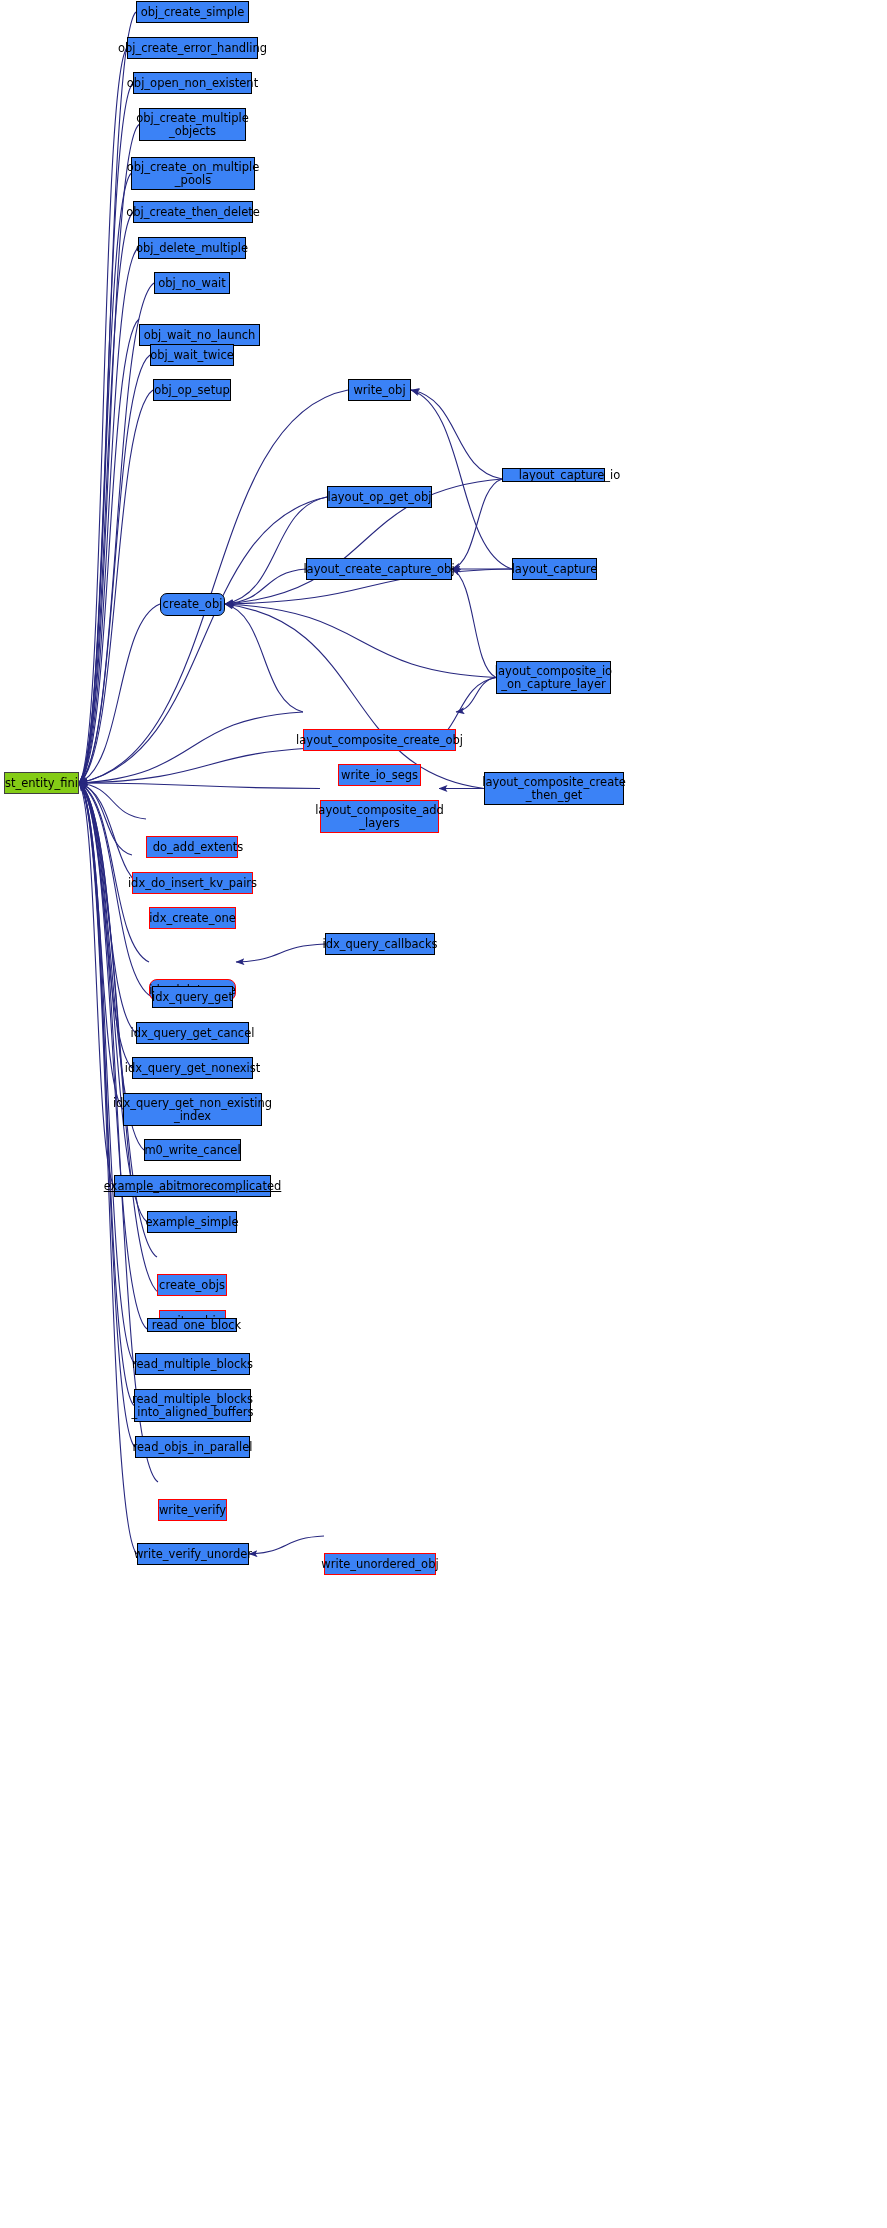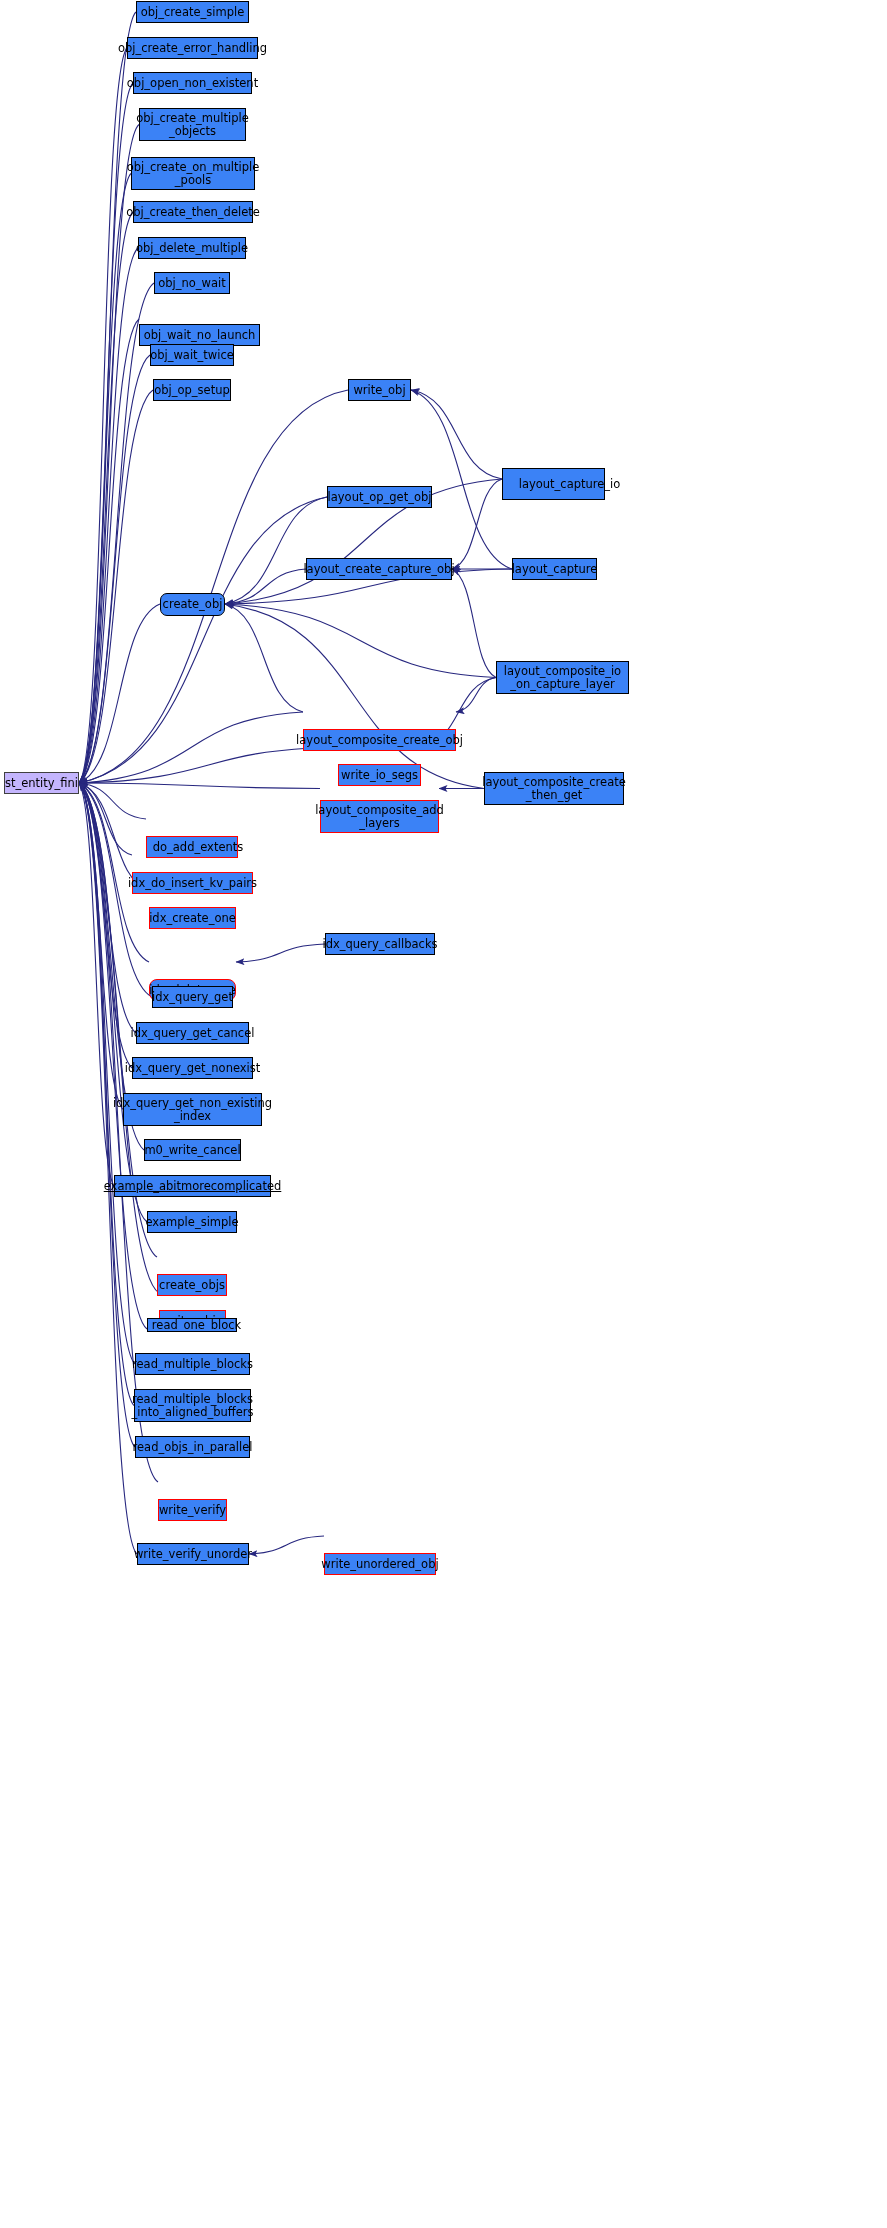--- a/index.html
+++ b/index.html
@@ -5,21 +5,21 @@
 <style>
   html,body{margin:0;padding:0;background:#ffffff;}
   body{font-family:"DejaVu Sans","Liberation Sans",sans-serif;}
   #graph{position:relative;width:887px;height:2228px;background:#fff;overflow:hidden;}
   #edges{position:absolute;left:0;top:0;width:887px;height:2228px;pointer-events:none;}
   .node{position:absolute;box-sizing:border-box;display:flex;align-items:center;
         justify-content:center;text-align:center;background:#3b82f6;
         border:1px solid #000000;font-size:11.5px;line-height:13px;color:#000000;
         white-space:pre-line;letter-spacing:0px;}
   .node.red{border-color:#ff0000;margin-top:28px;}
-  .node.root{background:#c4b5fd;border-color:#404040;align-items:center;}
+  .node.root{background:#84cc16;border-color:#404040;align-items:center;}
   .node span{display:block;padding:0 4px;}
 </style>
 </head>
 <body>
 
 <div id="graph">
   <svg id="edges" viewBox="0 0 887 2228">
       <defs>
         <marker id="ah" markerWidth="9" markerHeight="7" refX="8.5" refY="3.5" orient="auto" markerUnits="userSpaceOnUse">
           <path d="M0,0 L9,3.5 L0,7 L2,3.5 Z" fill="#27277f"></path>
@@ -88,26 +88,26 @@
 _objects</span></div>
       <div class="node" style="left: 131px; top: 157px; width: 124px; height: 33px;"><span>obj_create_on_multiple
 _pools</span></div>
       <div class="node" style="left: 133px; top: 201px; width: 120px; height: 22px;"><span>obj_create_then_delete</span></div>
       <div class="node" style="left: 138px; top: 237px; width: 108px; height: 22px;"><span>obj_delete_multiple</span></div>
       <div class="node" style="left: 154px; top: 272px; width: 76px; height: 22px;"><span>obj_no_wait</span></div>
       <div class="node" style="left: 139px; top: 296px; width: 121px; height: 22px; margin-top: 28px;"><span>obj_wait_no_launch</span></div>
       <div class="node" style="left: 150px; top: 344px; width: 84px; height: 22px;"><span>obj_wait_twice</span></div>
       <div class="node" style="left: 153px; top: 379px; width: 78px; height: 22px;"><span>obj_op_setup</span></div>
       <div class="node" style="left: 348px; top: 379px; width: 63px; height: 22px;"><span>write_obj</span></div>
-      <div class="node" style="left: 502px; top: 468px; width: 103px; height: 32px; padding-left: 32px;"><span>layout_capture_io</span></div>
+      <div class="node" style="left: 502px; top: 468px; width: 103px; height: 14px; padding-left: 32px;"><span>layout_capture_io</span></div>
       <div class="node" style="left: 327px; top: 486px; width: 105px; height: 22px;"><span>layout_op_get_obj</span></div>
       <div class="node" style="left: 306px; top: 558px; width: 146px; height: 22px;"><span>layout_create_capture_obj</span></div>
       <div class="node" style="left: 512px; top: 558px; width: 85px; height: 22px;"><span>layout_capture</span></div>
       <div class="node" style="left: 160px; top: 593px; width: 65px; height: 23px; border-radius: 7px;"><span>create_obj</span></div>
-      <div class="node" style="left: 496px; top: 661px; width: 133px; height: 33px;"><span>layout_composite_io
+      <div class="node" style="left: 496px; top: 661px; width: 115px; height: 33px;"><span>layout_composite_io
 _on_capture_layer</span></div>
       <div class="node red" style="left: 303px; top: 701px; width: 153px; height: 22px;"><span>layout_composite_create_obj</span></div>
       <div class="node red" style="left: 338px; top: 736px; width: 83px; height: 22px;"><span>write_io_segs</span></div>
       <div class="node red" style="left: 320px; top: 772px; width: 119px; height: 33px;"><span>layout_composite_add
 _layers</span></div>
       <div class="node" style="left: 484px; top: 772px; width: 140px; height: 33px;"><span>layout_composite_create
 _then_get</span></div>
       <div class="node red" style="left: 146px; top: 808px; width: 92px; height: 22px; padding-left: 12px;"><span>do_add_extents</span></div>
       <div class="node red" style="left: 132px; top: 844px; width: 121px; height: 22px;"><span>idx_do_insert_kv_pairs</span></div>
       <div class="node red" style="left: 149px; top: 879px; width: 87px; height: 22px;"><span>idx_create_one</span></div>

